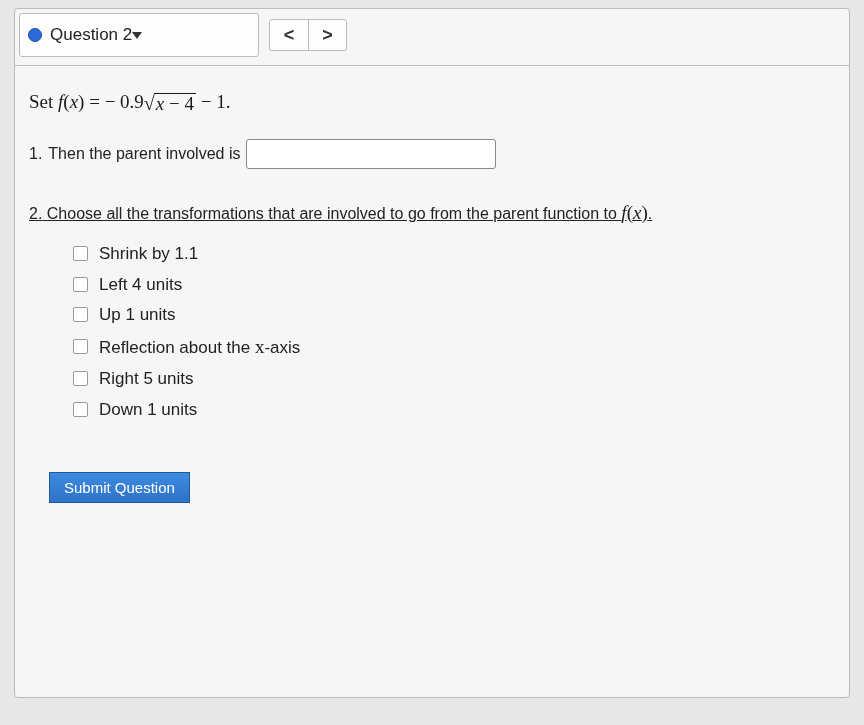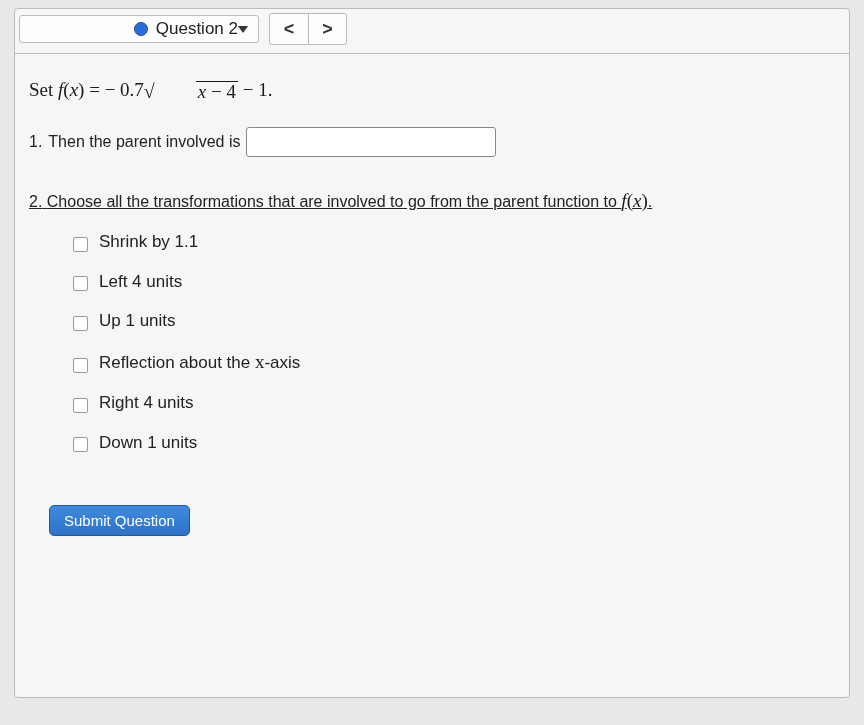--- a/index.html
+++ b/index.html
@@ -27,23 +27,23 @@
   }
   .header-row {
     display: flex;
     align-items: center;
     gap: 10px;
     padding: 4px 4px 4px 4px;
   }
   .question-select {
     display: flex;
     align-items: center;
-    justify-content: flex-end;
+    justify-content: flex-start;
     width: 240px;
-    height: 28px;
+    height: 44px;
     background: #fdfdfd;
     border: 1px solid #bbb;
     border-radius: 3px;
     padding: 0 10px 0 8px;
     cursor: pointer;
   }
   .qs-left { display: flex; align-items: center; gap: 8px; }
   .status-dot {
     width: 14px; height: 14px;
     border-radius: 50%;
@@ -96,21 +96,20 @@
   .surd {
     font-size: 20px;
     line-height: 1;
     margin-right: -1px;
   }
   .radicand {
     border-top: 1.3px solid #1a1a1a;
     padding: 0 2px 0 2px;
     display: inline-block;
     line-height: 1.1;
-    margin-left: 42px;
   }
   .q-line {
     margin: 22px 0 10px 0;
     display: flex;
     align-items: center;
     flex-wrap: wrap;
     gap: 6px;
   }
   .input-text {
     width: 250px;
@@ -120,40 +119,40 @@
     background: #fff;
     padding: 2px 6px;
     font-size: 15px;
   }
   .prompt2 { margin: 30px 0 14px 0; text-decoration: underline; }
   .options {
     margin: 6px 0 0 40px;
   }
   .opt {
     display: flex;
-    align-items: flex-end;
+    align-items: center;
     gap: 8px;
-    margin: 14px 0;
+    margin: 5px 0;
   }
   .opt input[type=checkbox]{
     width: 15px; height: 15px;
     border: 1px solid #999;
     background: #fff;
     cursor: pointer;
     appearance: none;
     border-radius: 2px;
   }
   .opt-label { font-size: 17px; }
   .submit-wrap { margin: 50px 0 0 20px; }
   .submit-btn {
     display: inline-block;
     background: linear-gradient(#3e8ae0, #2e73c8);
     color: #fff;
     border: 1px solid #1f5aa0;
-    border-radius: 5px;
+    border-radius: 0;
     padding: 6px 14px;
     font-size: 15px;
     cursor: pointer;
   }
 </style>
 </head>
 <body>
 
 <div class="page">
   <div class="card">
@@ -177,21 +176,21 @@
     </div>
 
     <div class="divider"></div>
 
     <div class="content">
 
       <div class="math">
         <span>Set </span>
         <span class="mi">f</span><span>(</span><span class="mi">x</span><span>)</span>
         <span> = </span>
-        <span> − </span><span>0.7</span><span class="sqrt-wrap">
+        <span> − </span><span>0.9</span><span class="sqrt-wrap">
             <span class="surd">√</span>
             <span class="radicand"><span class="mi">x</span><span> − </span><span>4</span></span>
           </span><span> − </span><span>1</span><span>.</span>
       </div>
 
       <div class="q-line">
         <span>1.</span>
         <span>Then the parent involved is</span>
         <input class="input-text" type="text" value="" style="">
       </div>
@@ -215,21 +214,21 @@
         <div class="opt">
           <input type="checkbox" style="">
           <span class="opt-label">Up 1 units</span>
         </div>
         <div class="opt">
           <input type="checkbox" style="">
           <span class="opt-label">Reflection about the <span class="math mi">x</span>-axis</span>
         </div>
         <div class="opt">
           <input type="checkbox" style="">
-          <span class="opt-label">Right 4 units</span>
+          <span class="opt-label">Right 5 units</span>
         </div>
         <div class="opt">
           <input type="checkbox" style="">
           <span class="opt-label">Down 1 units</span>
         </div>
       </div>
 
       <div class="submit-wrap">
         <button class="submit-btn">Submit Question</button>
       </div>

